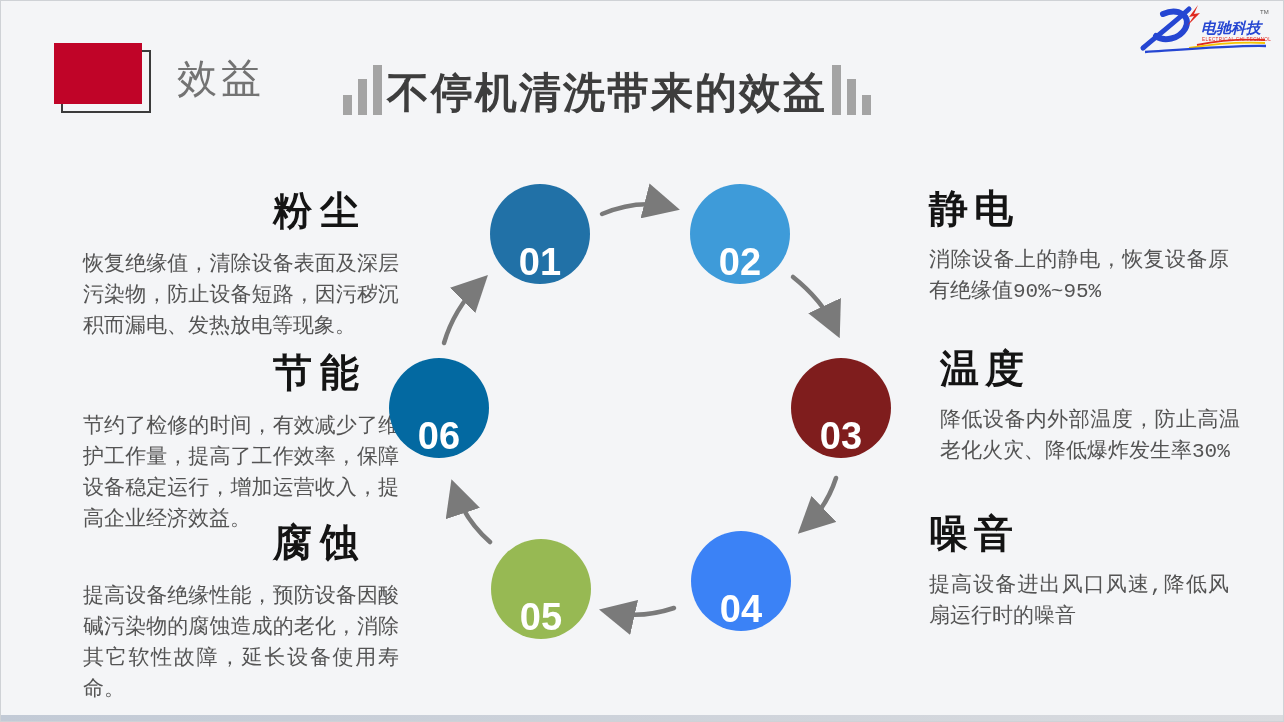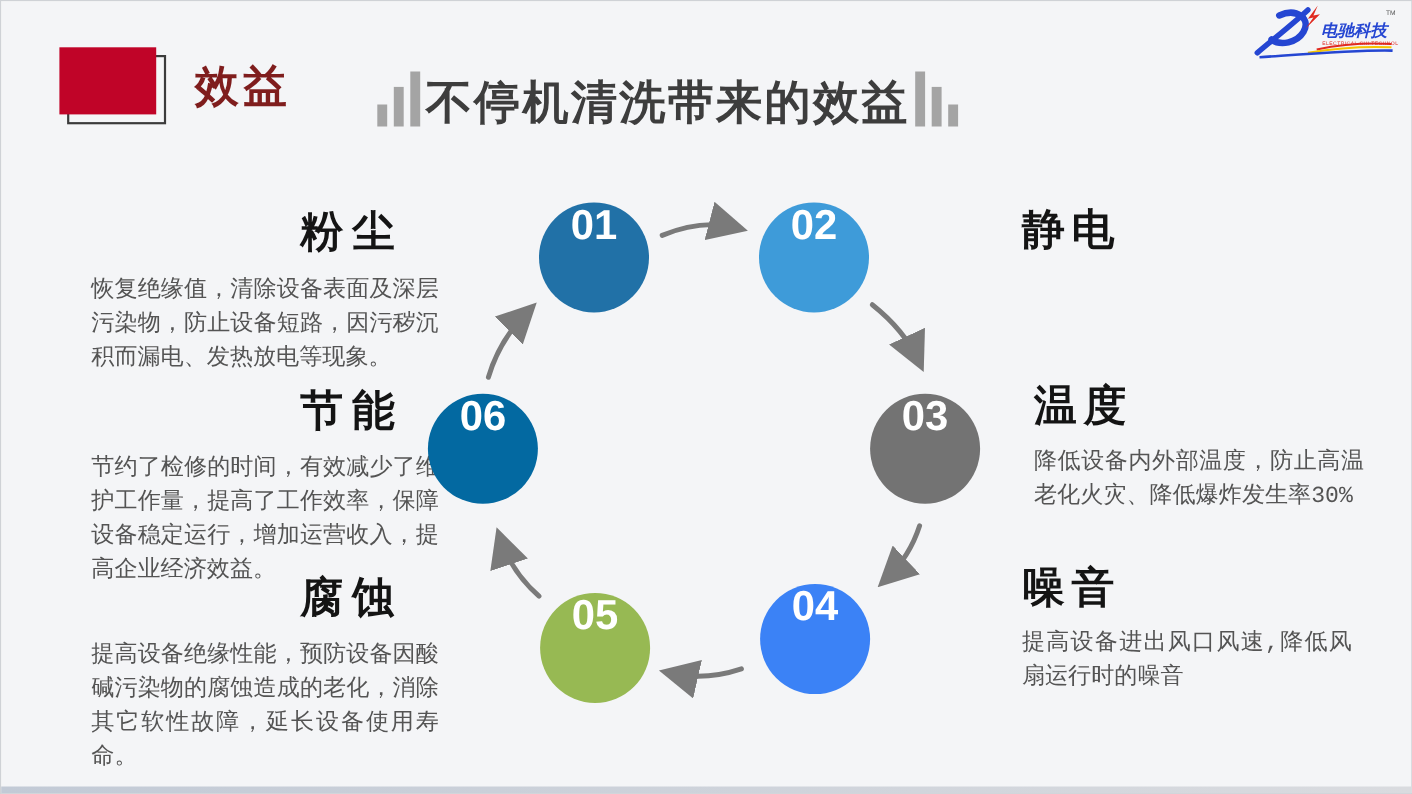--- a/index.html
+++ b/index.html
@@ -8,21 +8,21 @@
     width:1284px;height:722px;
     background:#f4f5f7;
     border:1px solid #cfd2d6;
     box-sizing:border-box;
     overflow:hidden;
     font-family:"Liberation Sans","DejaVu Sans",sans-serif;
   }
   
   .outline-rect{position:absolute;left:60px;top:49px;width:86px;height:59px;border:2px solid #3b3b3b;background:transparent;}
   .red-rect{position:absolute;left:53px;top:42px;width:88px;height:61px;background:#c00428;}
-  .section-label{position:absolute;left:176px;top:50px;font-size:40px;font-weight:700;color:#7f1d1d;letter-spacing:4px;}
+  .section-label{position:absolute;left:176px;top:50px;font-size:40px;font-weight:400;color:#737373;letter-spacing:4px;}
   
   .title-row{position:absolute;left:0;right:70px;top:64px;display:flex;justify-content:center;align-items:flex-end;gap:5px;}
   .eq{display:flex;align-items:flex-end;gap:6px;padding-bottom:6px;}
   .eq span{display:block;width:9px;background:#a4a4a4;}
   .eq .b1{height:20px;}.eq .b2{height:36px;}.eq .b3{height:50px;}
   .page-title{font-size:42px;font-weight:800;color:#3d3d3d;letter-spacing:2px;line-height:56px;margin:0;}
   
   .logo{position:absolute;right:12px;top:4px;width:132px;height:52px;}
   
   .benefit{position:absolute;width:316px;}
@@ -33,21 +33,21 @@
   .benefit.right .b-title{text-align:left;letter-spacing:6px;}
   .pos-dust{left:82px;top:183px;}
   .pos-energy{left:82px;top:345px;}
   .pos-corrosion{left:82px;top:515px;}
   .pos-static{left:928px;top:181px;}
   .pos-temp{left:939px;top:341px;}
   .pos-noise{left:928px;top:506px;}
   
   .circle{
     position:absolute;width:100px;height:100px;border-radius:50%;
-    display:flex;align-items:flex-start;justify-content:center;
+    display:flex;align-items:flex-end;justify-content:center;
     color:#ffffff;font-size:38px;font-weight:700;
   }
   .c1{left:489px;top:183px;}
   .c2{left:689px;top:183px;}
   .c3{left:790px;top:357px;}
   .c4{left:690px;top:530px;}
   .c5{left:490px;top:538px;}
   .c6{left:388px;top:357px;}
   .arrows{position:absolute;left:0;top:0;pointer-events:none;}
   .arrows path.arc{fill:none;stroke:#7a7a7a;stroke-width:4.5;stroke-linecap:round;}
@@ -100,20 +100,21 @@
     <h2 class="b-title">节能</h2>
     <p class="b-body">节约了检修的时间，有效减少了维护工作量，提高了工作效率，保障设备稳定运行，增加运营收入，提高企业经济效益。</p>
   </div>
   <div class="benefit left pos-corrosion">
     <h2 class="b-title">腐蚀</h2>
     <p class="b-body">提高设备绝缘性能，预防设备因酸碱污染物的腐蚀造成的老化，消除其它软性故障，延长设备使用寿命。</p>
   </div>
 
   <div class="benefit right pos-static">
     <h2 class="b-title">静电</h2>
+    <p class="b-body">消除设备上的静电，恢复设备原有绝缘值90%~95%</p>
   </div>
   <div class="benefit right pos-temp">
     <h2 class="b-title">温度</h2>
     <p class="b-body">降低设备内外部温度，防止高温老化火灾、降低爆炸发生率30%</p>
   </div>
   <div class="benefit right pos-noise">
     <h2 class="b-title">噪音</h2>
     <p class="b-body">提高设备进出风口风速,降低风扇运行时的噪音</p>
   </div>
 
@@ -130,21 +131,21 @@
     <path class="arc" d="M 489 541 Q 464 519 454 489" marker-end="url(#ah)"></path>
     <path class="arc" d="M 443 342 Q 453 308 479 282" marker-end="url(#ah)"></path>
   </svg>
 
   <div class="circle c1" style="background-color: rgb(33, 113, 167);">
     <span>01</span>
   </div>
   <div class="circle c2" style="background-color: rgb(62, 155, 217);">
     <span>02</span>
   </div>
-  <div class="circle c3" style="background-color: #737373;">
+  <div class="circle c3" style="background-color: #7f1d1d;">
     <span>03</span>
   </div>
   <div class="circle c4" style="background-color: #3b82f6;">
     <span>04</span>
   </div>
   <div class="circle c5" style="background-color: rgb(151, 185, 83);">
     <span>05</span>
   </div>
   <div class="circle c6" style="background-color: #0369a1;">
     <span>06</span>

